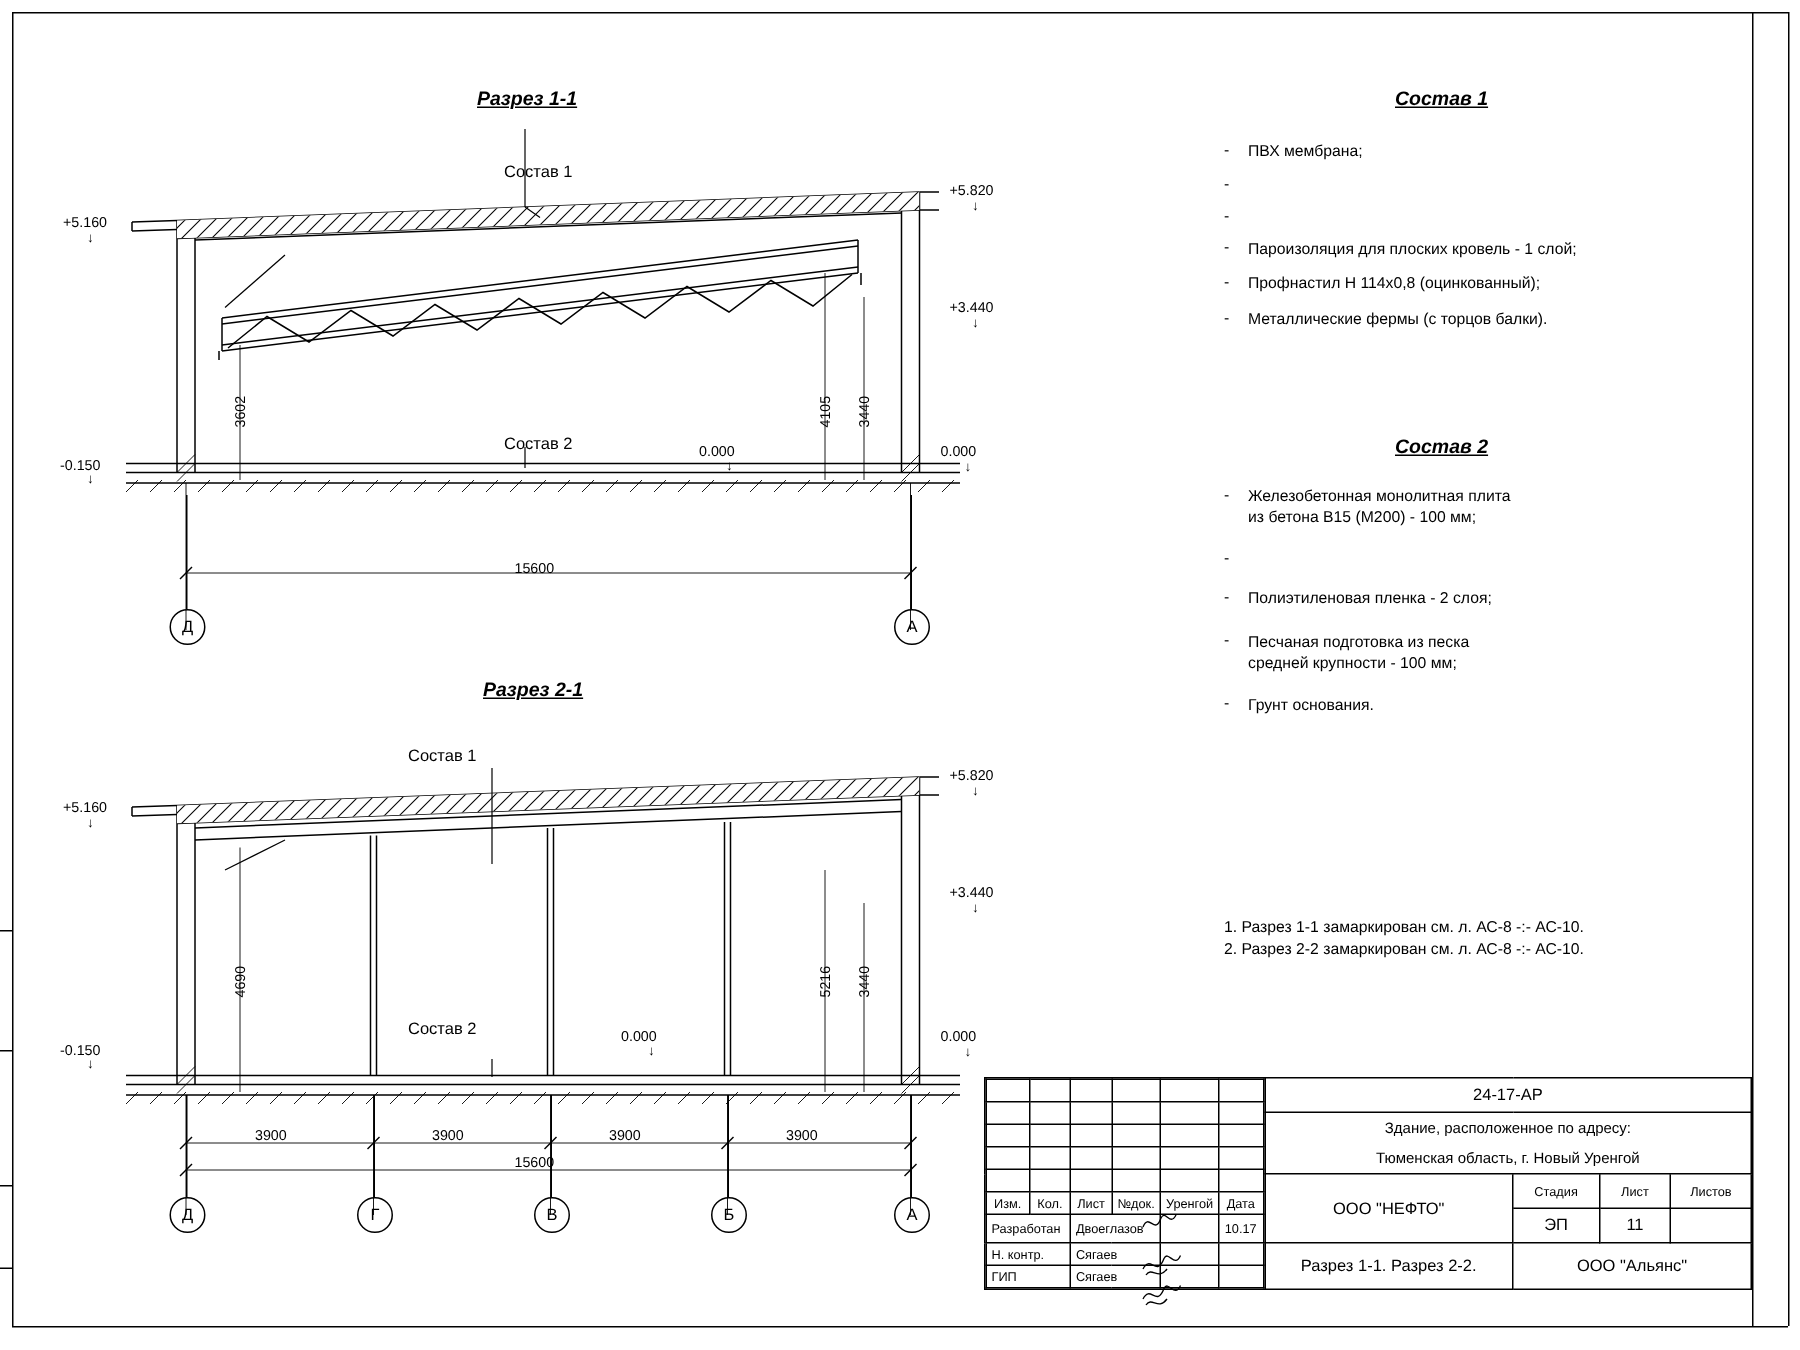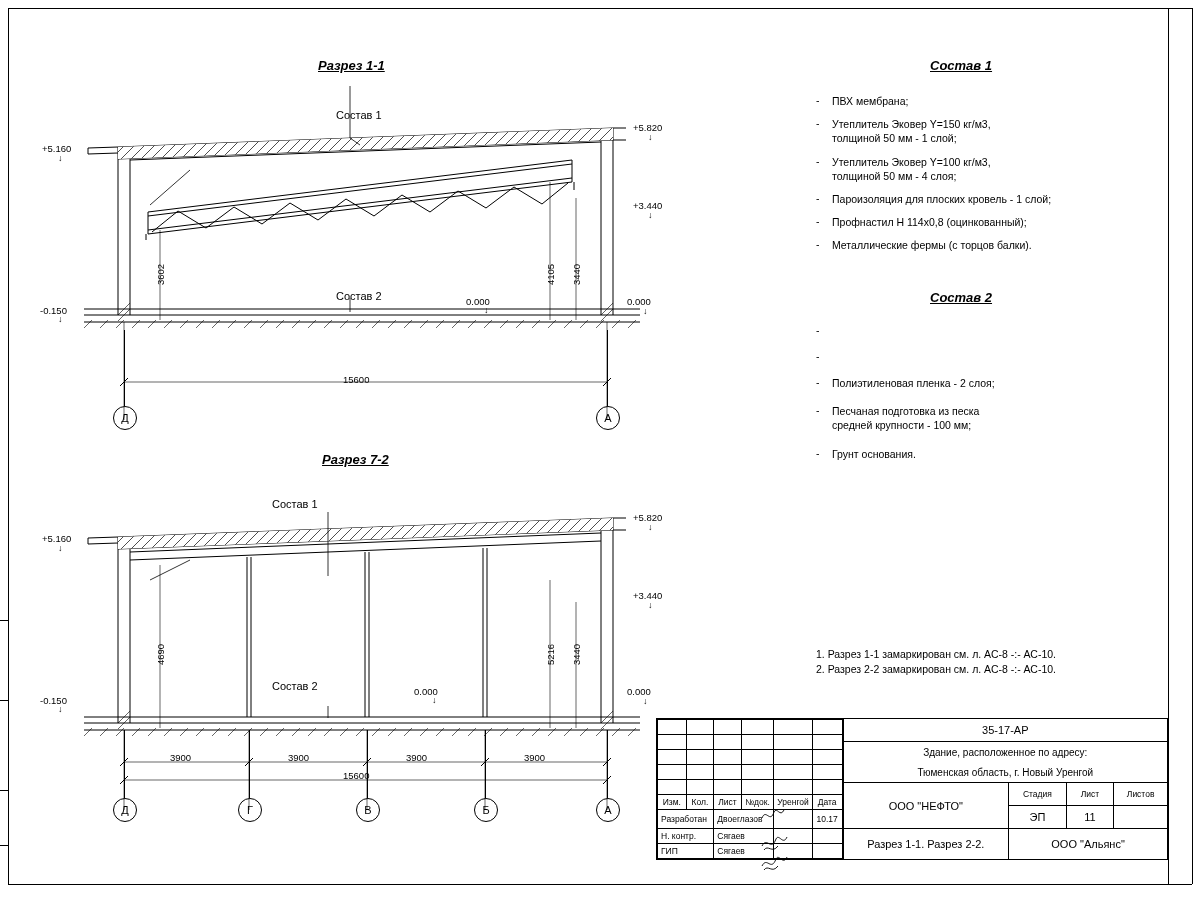--- a/index.html
+++ b/index.html
@@ -247,21 +247,21 @@
 
   <div class="circ" style="left:113px;top:406px;">
       <span>Д</span>
     </div>
   <div class="circ" style="left:596px;top:406px;">
       <span>А</span>
     </div>
   <div class="ln vline" style="left:124px;top:330px;height:76px;"></div>
   <div class="ln vline" style="left:607px;top:330px;height:76px;"></div>
 
-  <div class="ttl" style="left:322px;top:452px;">Разрез 7-2</div>
+  <div class="ttl" style="left:322px;top:452px;">Разрез 2-1</div>
 
   <svg width="700" height="360" style="left:60px;top:480px;">
     <g stroke="#000" fill="none" stroke-width="1">
 
       <line x1="58" y1="57" x2="553" y2="38"></line>
       <line x1="58" y1="69" x2="553" y2="50"></line>
       <line x1="28" y1="58" x2="58" y2="57"></line>
       <line x1="28" y1="64" x2="58" y2="63"></line>
       <line x1="28" y1="58" x2="28" y2="64"></line>
       <line x1="553" y1="38" x2="566" y2="38"></line>
@@ -472,66 +472,64 @@
     </div>
 
   <div class="ttl" style="left:930px;top:58px;">Состав 1</div>
   <div class="abs" style="left:816px;top:94px;width:330px;">
     <div class="list-row">
         <span class="list-dash">-</span>
         <span class="list-txt">ПВХ мембрана;</span>
       </div>
     <div class="list-row">
         <span class="list-dash">-</span>
-        <span class="list-txt">Утеплитель Эковер Y=150 кг/м3,
-толщиной 50 мм - 1 слой;</span>
       </div>
     <div class="list-row">
         <span class="list-dash">-</span>
-        <span class="list-txt">Утеплитель Эковер Y=100 кг/м3,
-толщиной 50 мм - 4 слоя;</span>
       </div>
     <div class="list-row">
         <span class="list-dash">-</span>
         <span class="list-txt">Пароизоляция для плоских кровель - 1 слой;</span>
       </div>
     <div class="list-row">
         <span class="list-dash">-</span>
         <span class="list-txt">Профнастил Н 114х0,8 (оцинкованный);</span>
       </div>
     <div class="list-row">
         <span class="list-dash">-</span>
         <span class="list-txt">Металлические фермы (с торцов балки).</span>
       </div>
   </div>
 
   <div class="ttl" style="left:930px;top:290px;">Состав 2</div>
   <div class="abs" style="left:816px;top:324px;width:340px;">
     <div class="list-row" style="margin-bottom:14px;">
         <span class="list-dash">-</span>
+        <span class="list-txt">Железобетонная  монолитная плита
+из бетона В15 (М200)              - 100 мм;</span>
       </div>
     <div class="list-row" style="margin-bottom:14px;">
         <span class="list-dash">-</span>
       </div>
     <div class="list-row" style="margin-bottom:14px;">
         <span class="list-dash">-</span>
         <span class="list-txt">Полиэтиленовая пленка - 2 слоя;</span>
       </div>
     <div class="list-row" style="margin-bottom:14px;">
         <span class="list-dash">-</span>
         <span class="list-txt">Песчаная подготовка из песка
 средней крупности               - 100 мм;</span>
       </div>
     <div class="list-row">
         <span class="list-dash">-</span>
         <span class="list-txt">Грунт основания.</span>
       </div>
   </div>
 
-  <div class="abs" style="left:816px;top:648px;">
+  <div class="abs" style="left:816px;top:612px;">
     <div class="txt" style="position:relative;left:0;top:0;font-size:10.5px;">1. Разрез 1-1 замаркирован см. л. АС-8 -:- АС-10.</div>
     <div class="txt" style="position:relative;left:0;top:2px;font-size:10.5px;">2. Разрез 2-2 замаркирован см. л. АС-8 -:- АС-10.</div>
   </div>
 
   <div class="abs" style="left:656px;top:718px;">
     <table style="width:512px;">
       <tbody>
           <tr>
         <td class="nb" style="border:1px solid #000;padding:0;width:186px;" rowspan="8">
           <table style="width:100%;height:100%;border-radius:27px;">
@@ -598,21 +596,21 @@
             </tr>
             <tr>
               <td colspan="2" class="tiny" style="height:14px;">ГИП</td>
               <td colspan="2" class="tiny">Сягаев</td>
               <td class="tiny"></td>
               <td class="tiny"></td>
             </tr>
           </tbody>
               </table>
         </td>
-        <td class="c" colspan="4" style="height:22px;font-size:11px;">35-17-АР</td>
+        <td class="c" colspan="4" style="height:22px;font-size:11px;">24-17-АР</td>
       </tr>
       <tr>
         <td class="c" colspan="4" style="height:20px;font-size:10px;border-bottom:none;">Здание, расположенное по адресу:</td>
       </tr>
       <tr>
         <td class="c" colspan="4" style="height:20px;font-size:10px;border-top:none;">Тюменская область, г. Новый Уренгой</td>
       </tr>
       <tr>
         <td rowspan="2" class="c" style="width:166px;height:18px;font-size:11px;">ООО "НЕФТО"</td>
         <td class="c tiny" style="width:52px;">Стадия</td>

